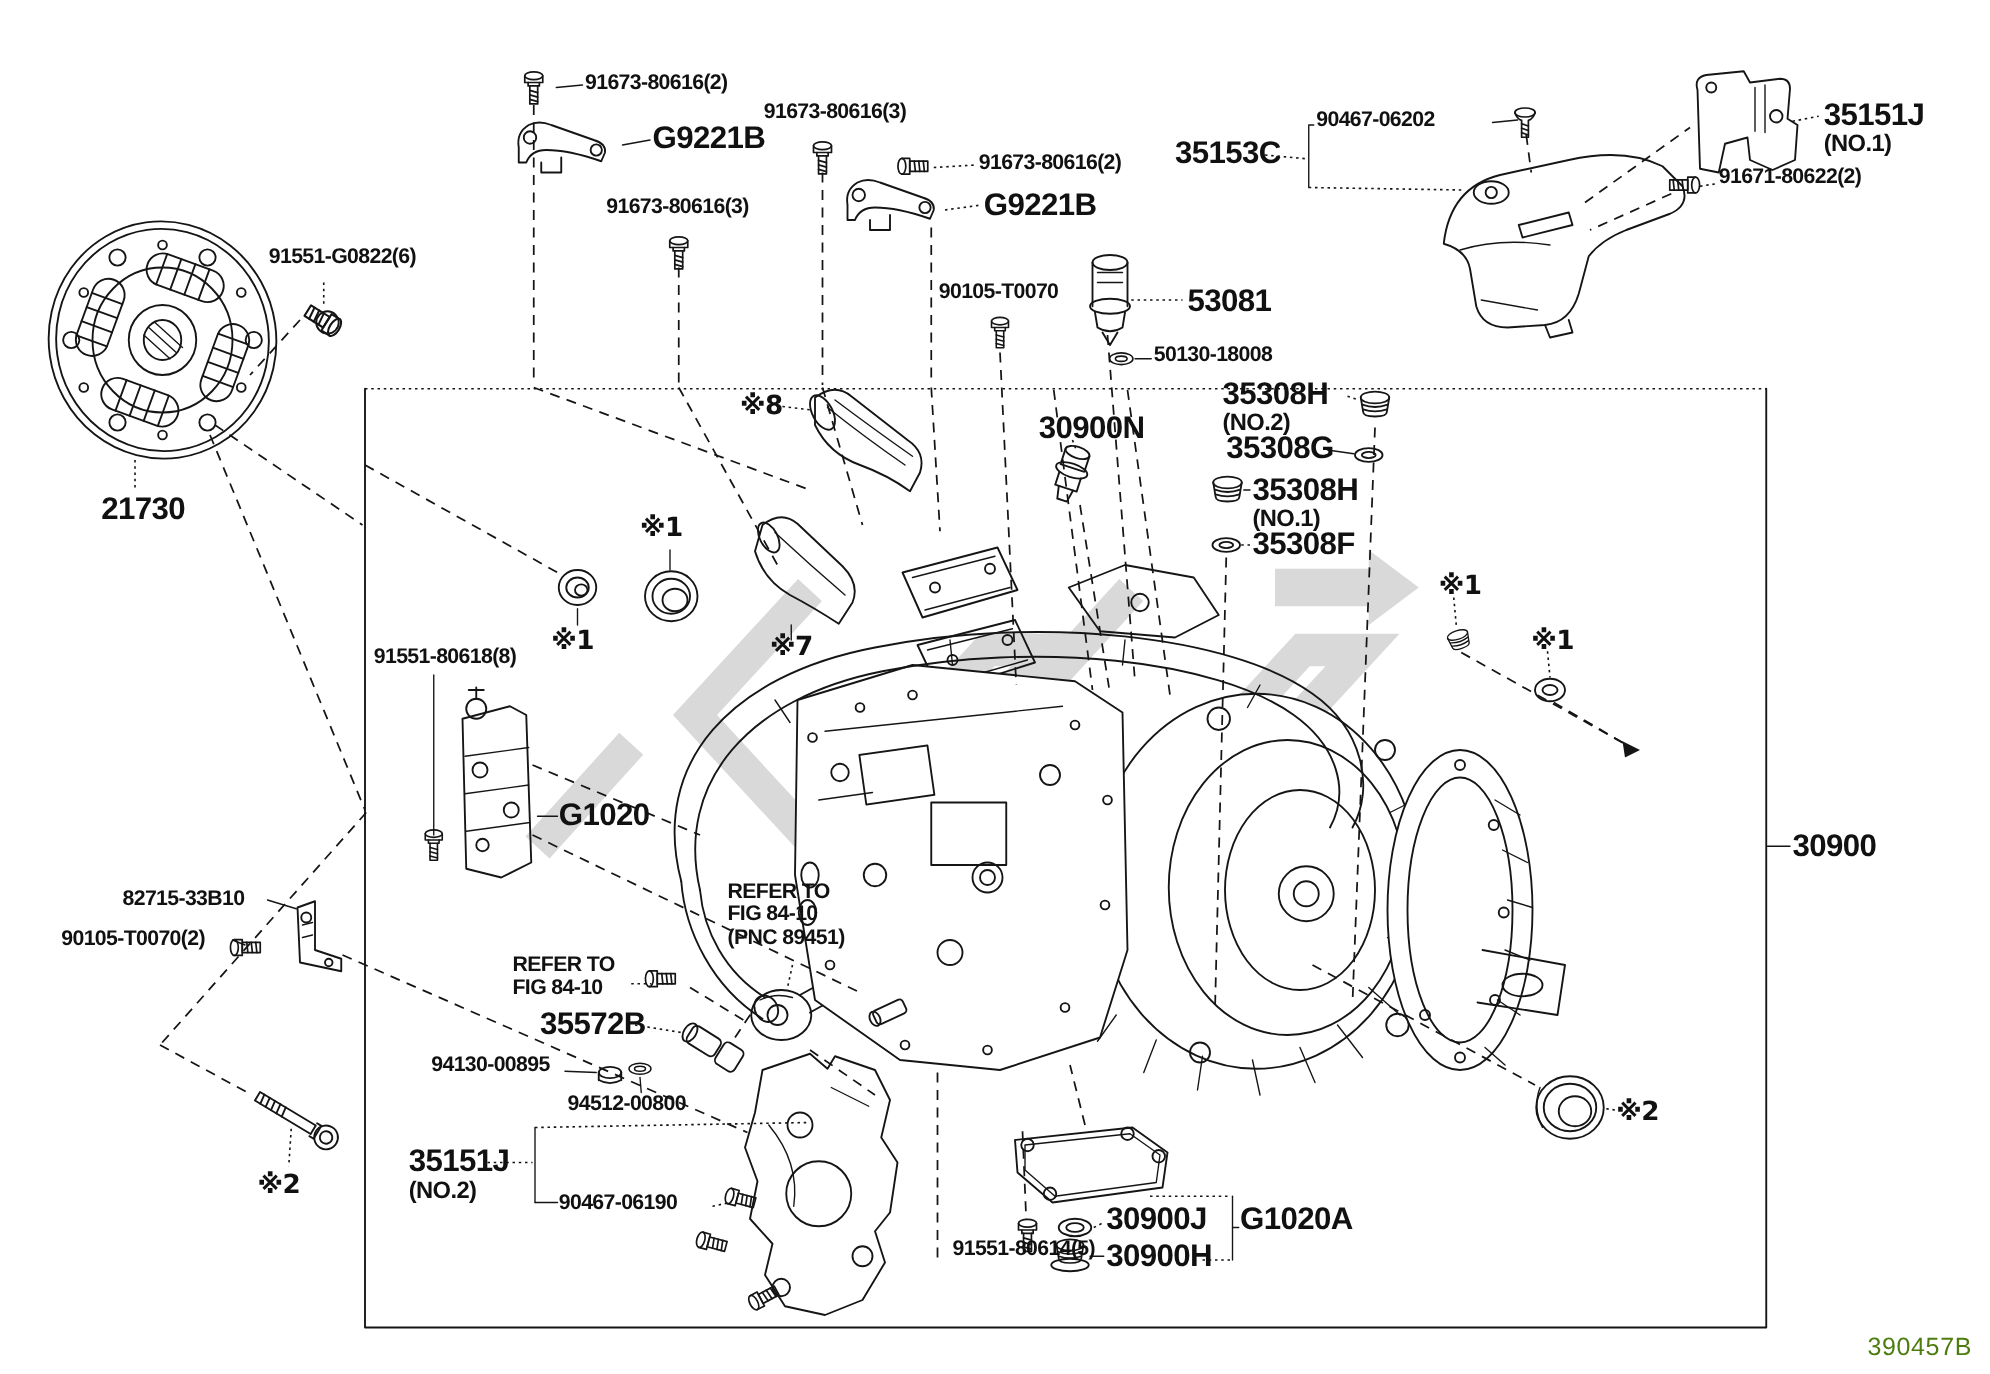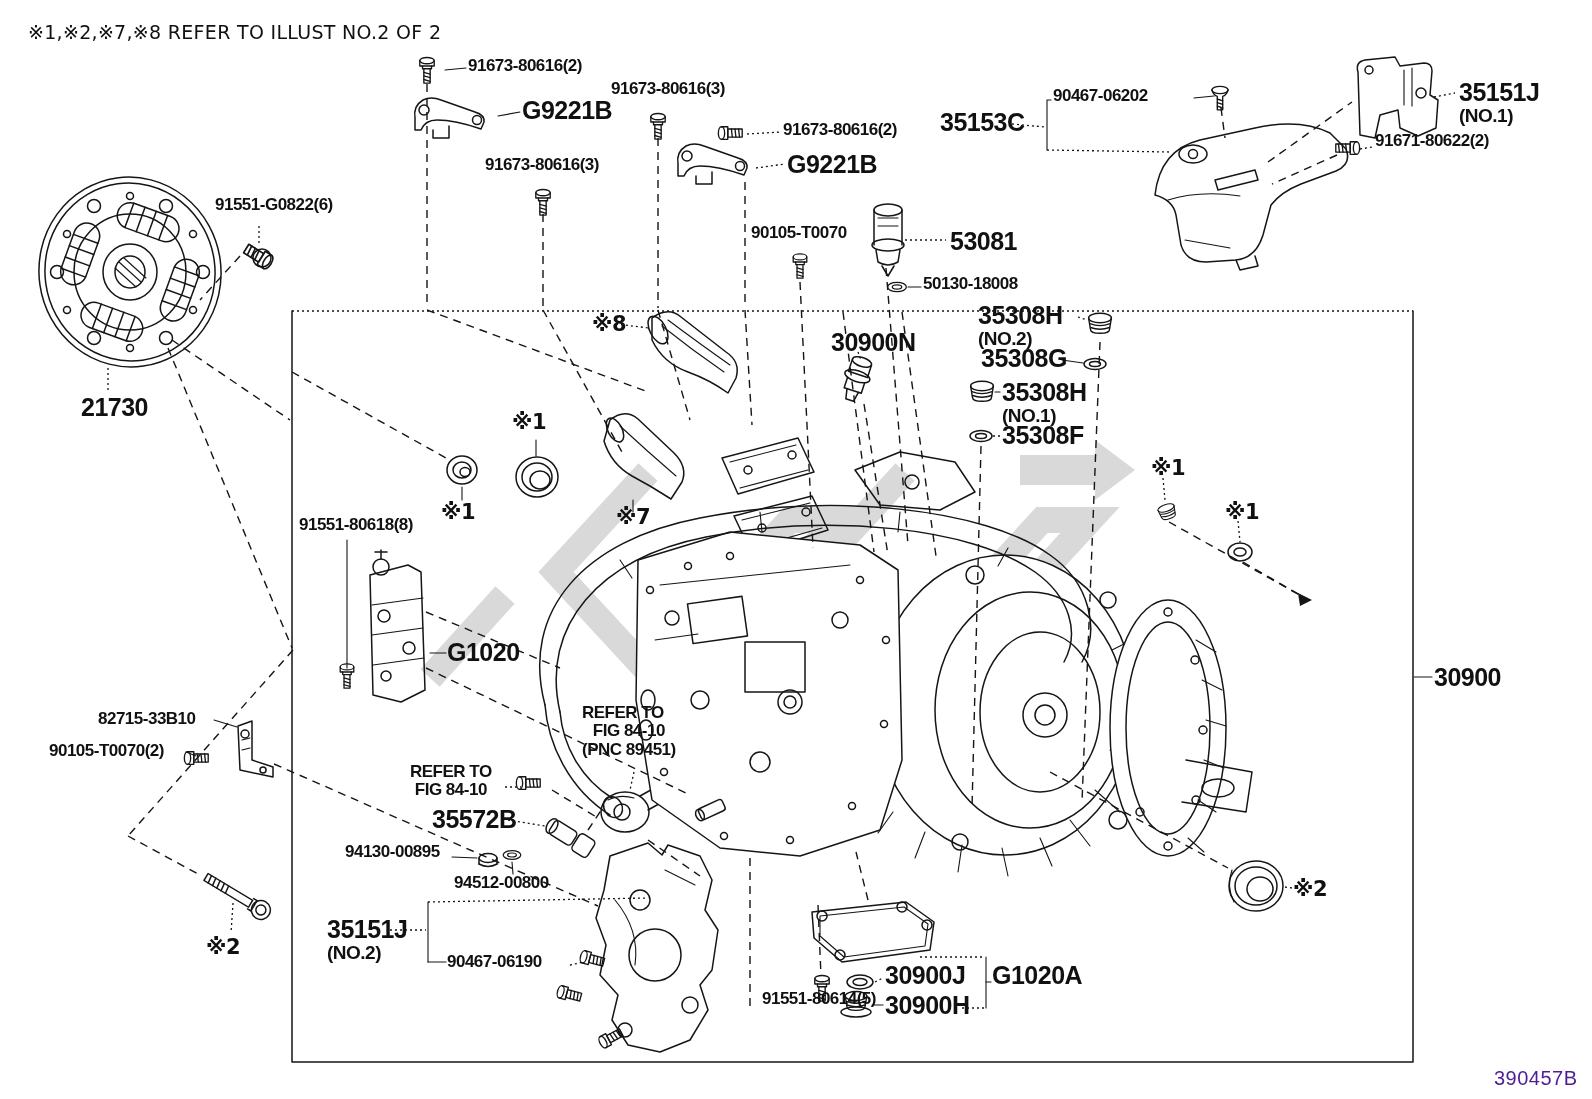--- a/index.html
+++ b/index.html
@@ -5,23 +5,23 @@
   html,body{margin:0;padding:0;background:#fff;}
   #stage{position:relative;width:1592px;height:1099px;background:#fff;overflow:hidden;
          font-family:"Liberation Sans",sans-serif;}
   #art{position:absolute;left:0;top:0;}
   .lbl{position:absolute;color:#111;font-weight:bold;font-size:17px;line-height:1.08;
        letter-spacing:-0.5px;white-space:nowrap;font-family:"Liberation Sans","DejaVu Sans",sans-serif;}
   .lg{font-size:25px;}
   .sym{font-size:21px;font-family:"DejaVu Sans","Liberation Sans",sans-serif;}
   .note{font-size:19px;font-weight:normal;letter-spacing:0.3px;
         font-family:"DejaVu Sans","Liberation Sans",sans-serif;}
-  .docid{font-size:20px;font-weight:normal;color:#4c1d95;letter-spacing:0.5px;}
+  .docid{font-size:20px;font-weight:normal;color:#4d7c0f;letter-spacing:0.5px;}
   .sub{display:block;font-size:19px;}
-  .subline{display:block;font-size:inherit;text-align:center;}
+  .subline{display:block;font-size:inherit;}
   
   .s{stroke:#151515;fill:none;stroke-width:1.5;stroke-linecap:round;stroke-linejoin:round;}
   .thin{stroke-width:1.1;}
   .dash{stroke:#151515;fill:none;stroke-width:1.4;stroke-dasharray:8 6;}
   .dot{stroke:#151515;fill:none;stroke-width:1.3;stroke-dasharray:2 3;}
   .wm{stroke:#c9c9c9;fill:none;stroke-width:26;opacity:0.7;stroke-linejoin:miter;}
   .wf{fill:#c9c9c9;opacity:0.7;stroke:none;}
   .white{fill:#fff;}
 </style>
 </head>
@@ -452,21 +452,20 @@
     <line class="dash" x1="868" y1="900" x2="856" y2="852"></line>
     <line class="dash" x1="818" y1="905" x2="821" y2="976"></line>
     <line class="dash" x1="750" y1="858" x2="750" y2="1012"></line>
     <line class="dash" x1="1221" y1="108" x2="1225" y2="138"></line>
     <line class="dash" x1="1268" y1="162" x2="1352" y2="102"></line>
     <line class="dash" x1="1337" y1="155" x2="1272" y2="184"></line>
     <line class="dash" x1="240" y1="256" x2="200" y2="300"></line>
   </g>
 </svg>
 
-  <div class="lbl note" style="left:28px;top:22px">※1,※2,※7,※8 REFER TO ILLUST NO.2 OF 2</div>
 
   <div class="lbl" style="left:468px;top:57px">91673-80616(2)</div>
   <div class="lbl lg" style="left:522px;top:97px">G9221B</div>
   <div class="lbl" style="left:611px;top:80px">91673-80616(3)</div>
   <div class="lbl" style="left:783px;top:121px">91673-80616(2)</div>
   <div class="lbl lg" style="left:787px;top:151px">G9221B</div>
   <div class="lbl" style="left:485px;top:156px">91673-80616(3)</div>
   <div class="lbl" style="left:751px;top:224px">90105-T0070</div>
   <div class="lbl lg" style="left:950px;top:228px">53081</div>
   <div class="lbl" style="left:923px;top:275px">50130-18008</div>

